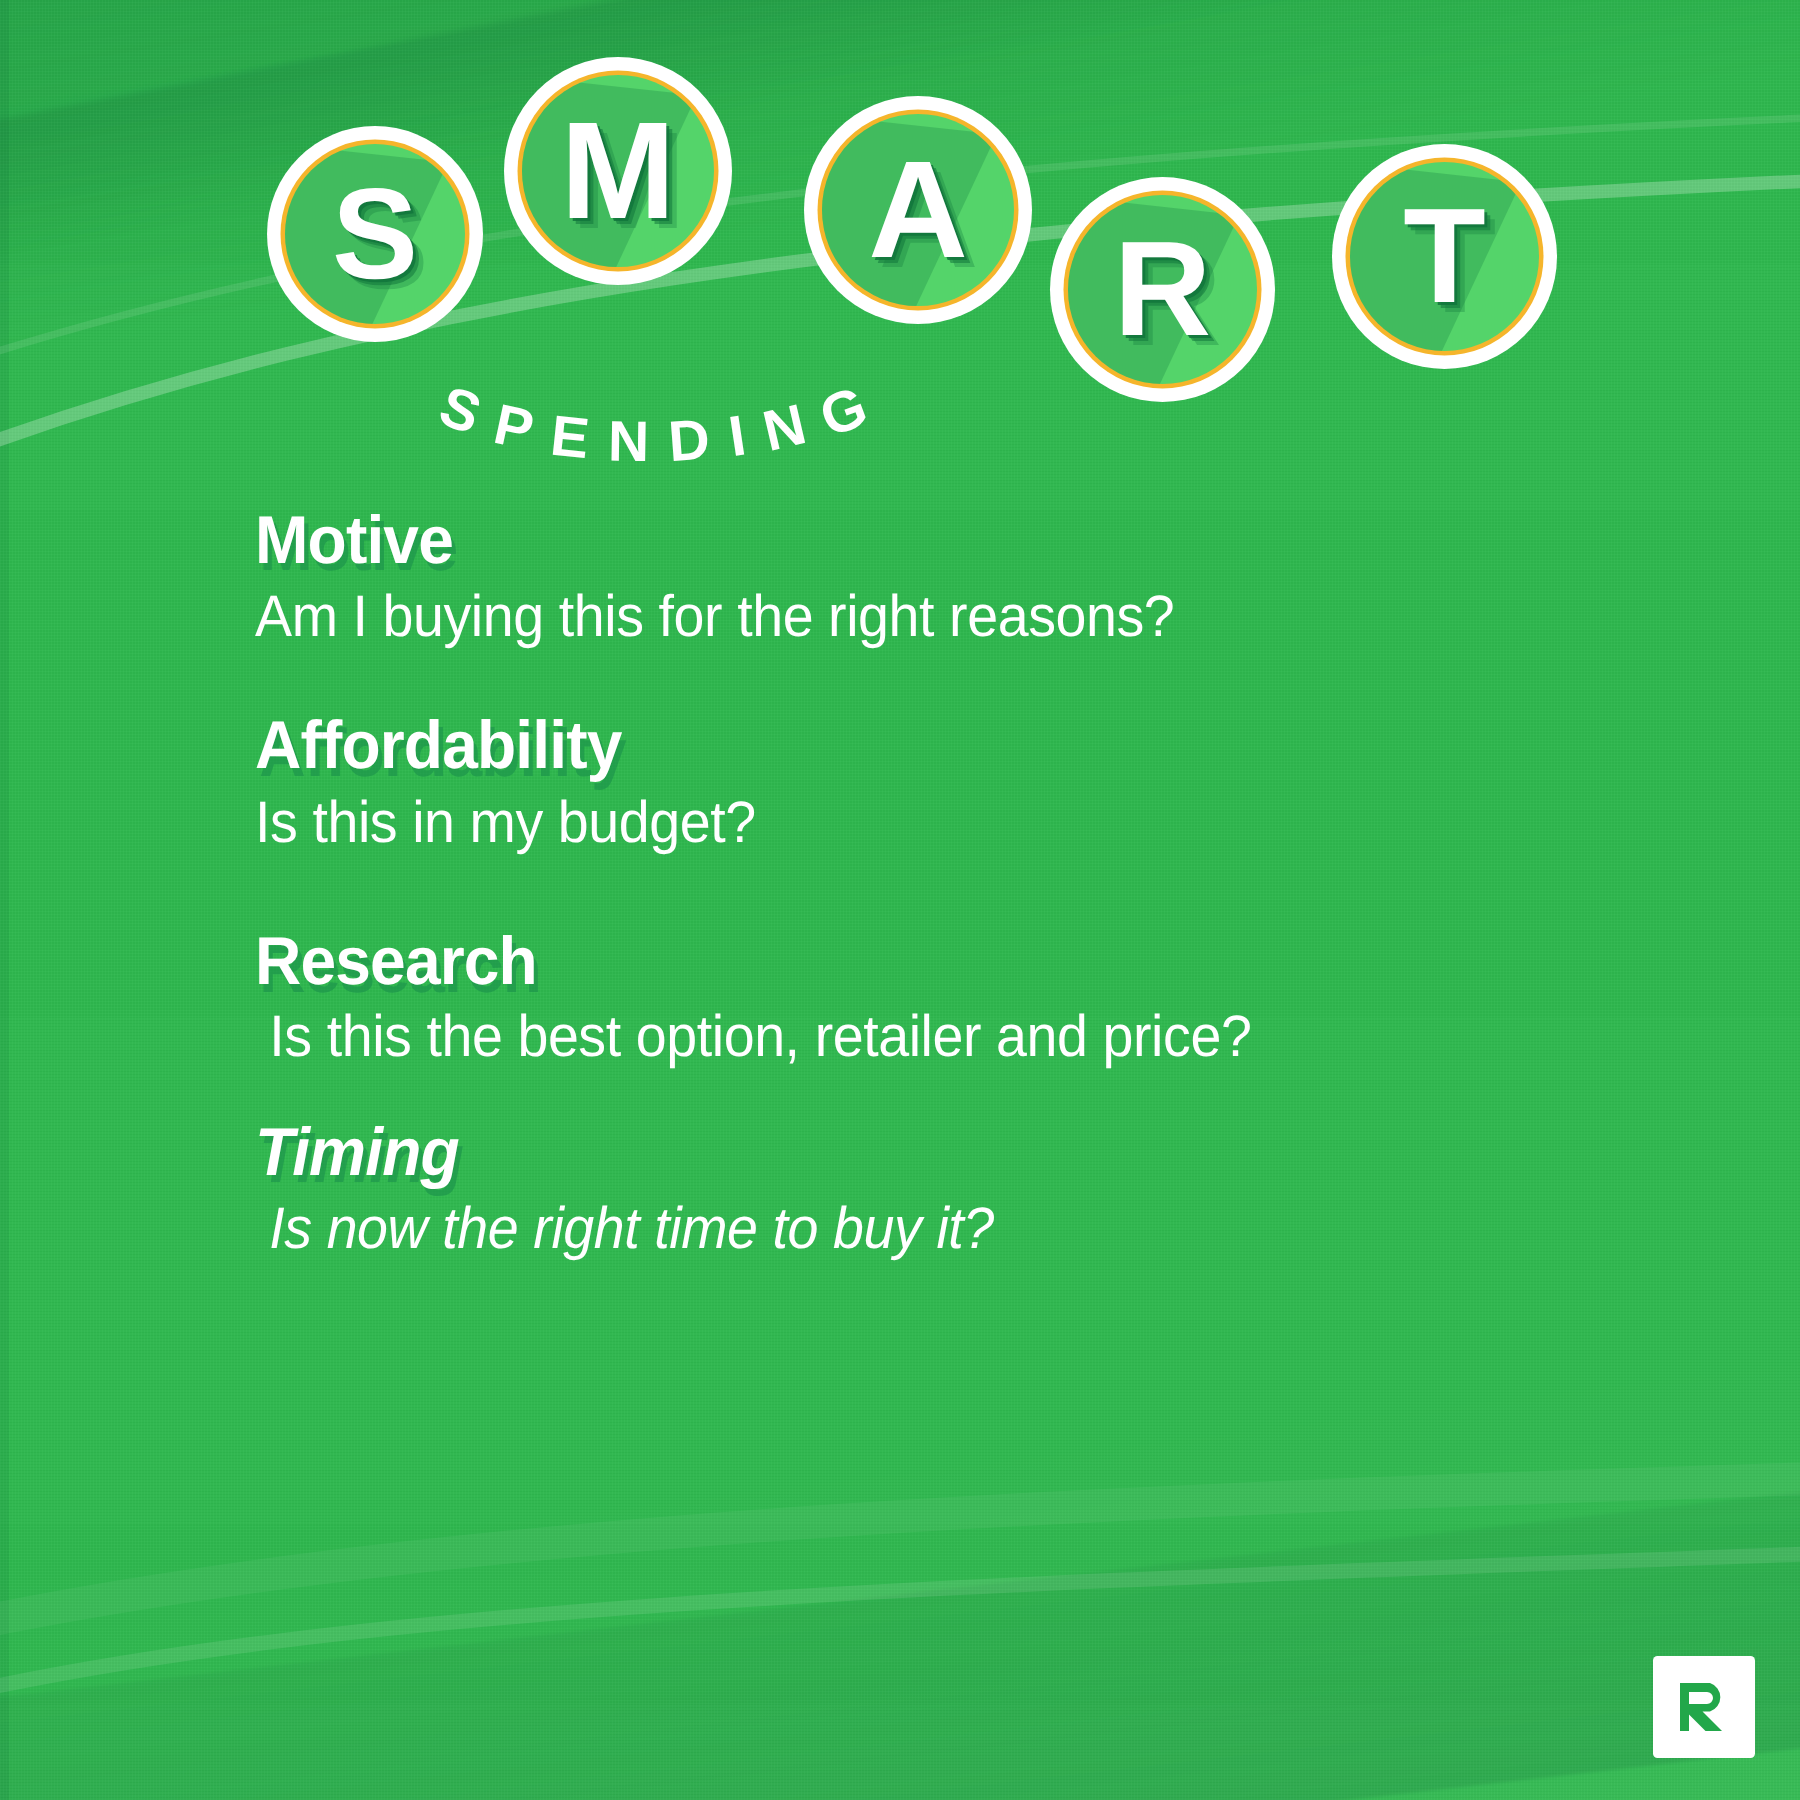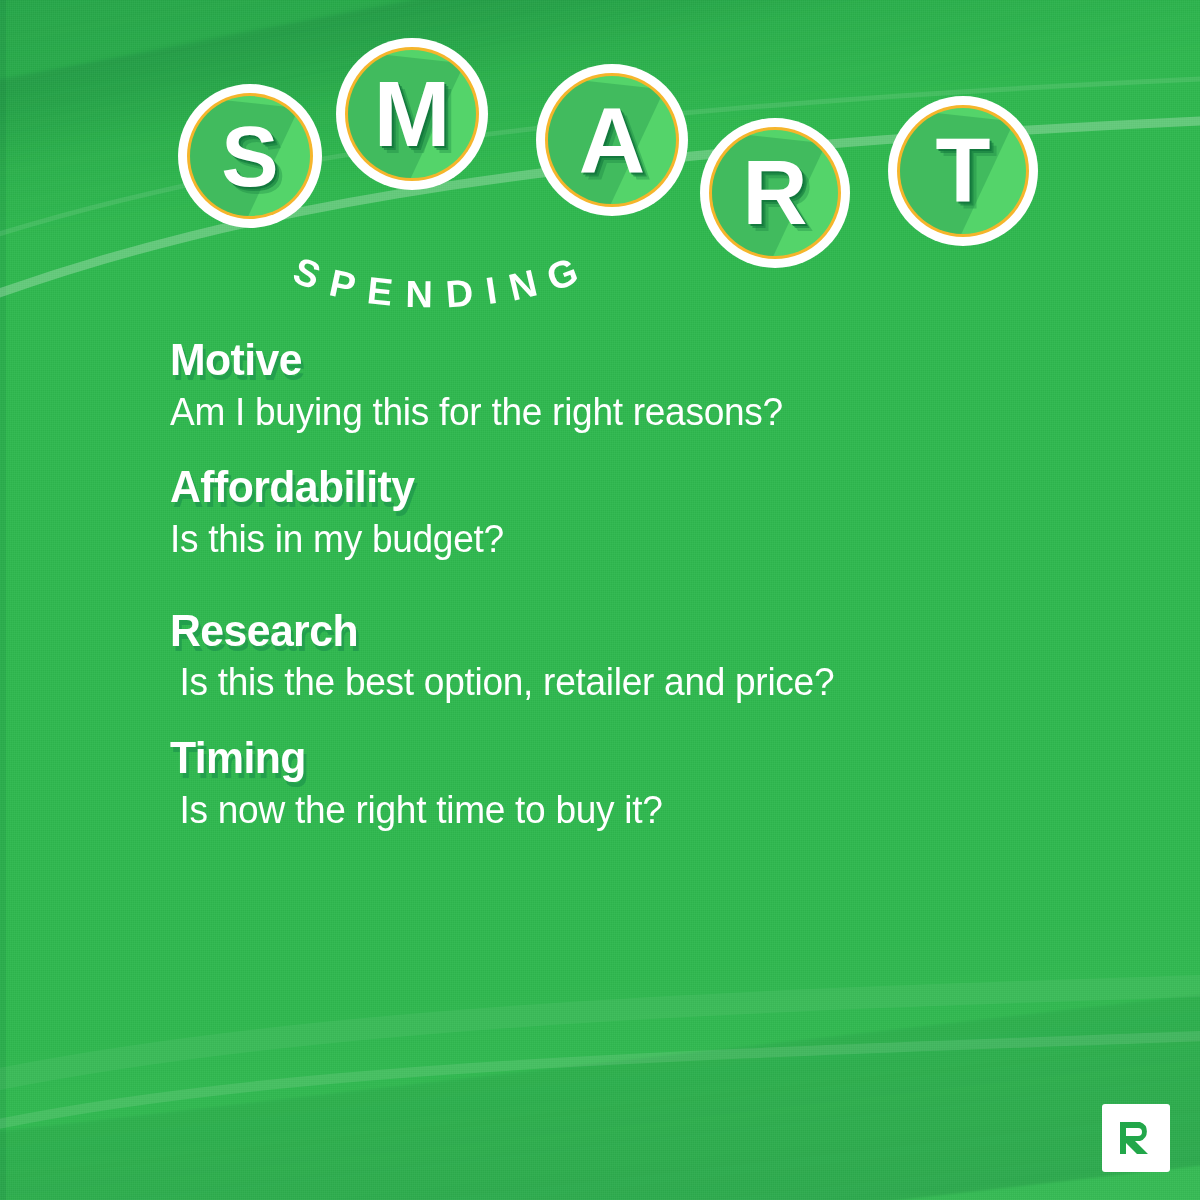--- a/index.html
+++ b/index.html
@@ -131,24 +131,24 @@
     letter-spacing:-0.3px;
     transform:scaleX(.95);
     transform-origin:left center;
     margin:0;
     white-space:nowrap;
   }
   .indent{ padding-left:10px; }
 
   
   .item.i0{ margin-bottom:30px; }
-  .item.i1{ margin-bottom:30px; }
+  .item.i1{ margin-bottom:40px; }
   .item.i2{ margin-bottom:46px; }
   .item.i3{ margin-bottom:30px; }
-  .item.i4{ margin-bottom:0; }
+  .item.i4{ margin-bottom:0;font-style:italic; }
 
   
   .logo{
     position:absolute;
     right:30px;bottom:28px;
     width:68px;height:68px;
     background:#FFFFFF;
     border-radius:3px;
     display:flex;align-items:center;justify-content:center;
   }

